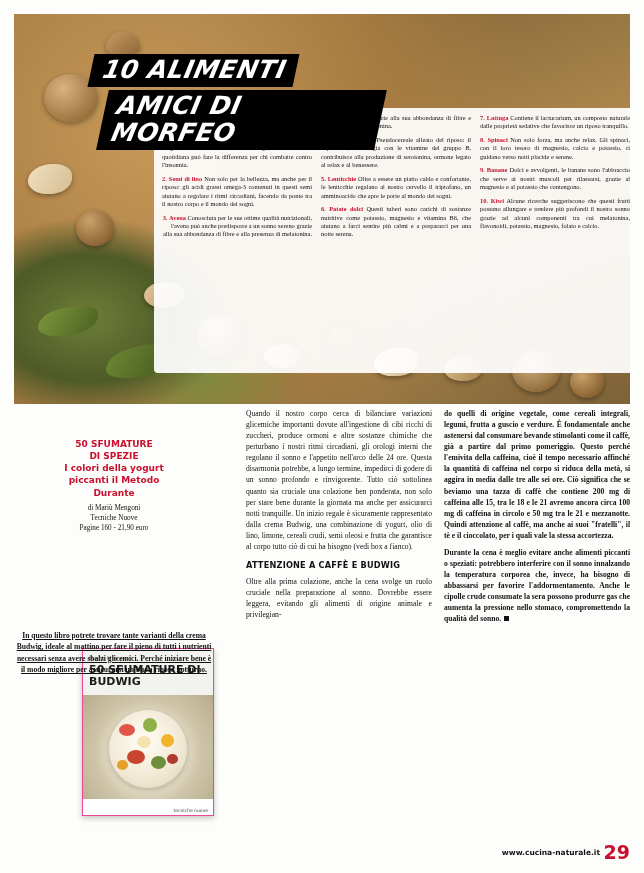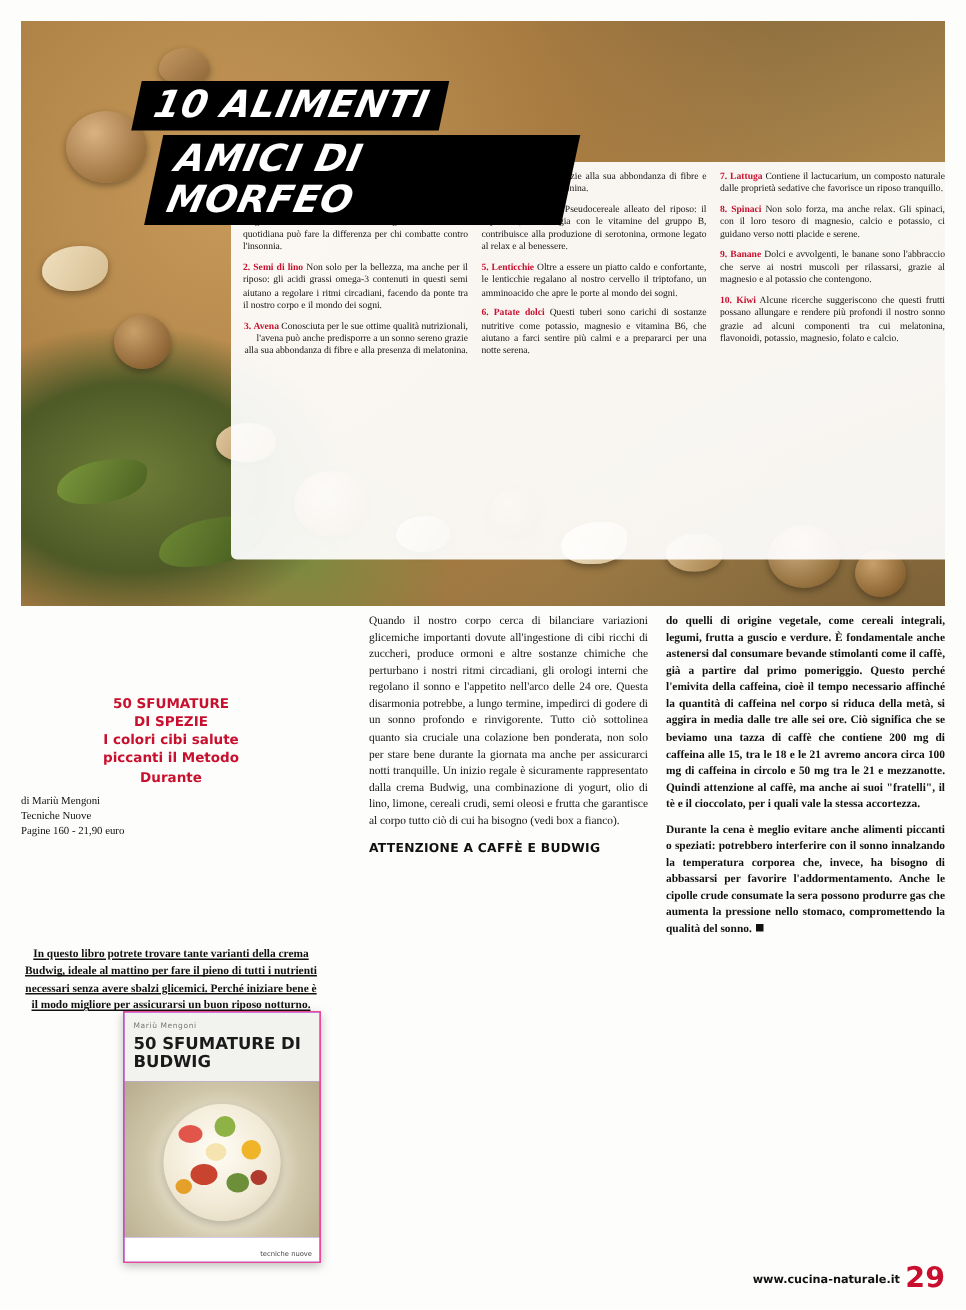--- a/index.html
+++ b/index.html
@@ -84,29 +84,29 @@
   .col3 p { margin: 0 0 6px 0; text-indent: 0; }
   .sec-head {
     font-family: "DejaVu Sans", sans-serif;
     font-weight: 700; font-size: 8.2px; letter-spacing: .2px;
     margin: 8px 0 4px 0; color:#111;
   }
   .sq { display:inline-block; width:5px;height:5px;background:#111;margin-left:3px; vertical-align: baseline;}
 
   
   .bookbox {
-    position: absolute; left: 14px; top: 464px; width: 200px;
+    position: absolute; left: 14px; top: 438px; width: 200px;
   }
   .bookbox .title {
     font-family: "DejaVu Sans", sans-serif;
     font-weight: 700; font-size: 9px; color: #c8102e;
     text-align: center; line-height: 1.35; margin-bottom: 4px;
   }
   .bookbox .meta {
-    font-size: 7.2px; line-height: 1.4; color: #111;
+    text-align: center; font-size: 7.2px; line-height: 1.4; color: #111;
     font-family: "Liberation Serif", serif;
   }
   .bookcover {
     position: absolute; left: 68px; top: 210px; width: 132px; height: 168px;
     background: #8b5cf6;
     border: 1px solid #ec4899;
     box-shadow: 0 2px 6px rgba(0,0,0,.25);
     overflow: hidden;
   }
   .bookcover .bc-top {
@@ -195,32 +195,33 @@
         <p><span class="num">9.</span> <span class="item-title">Banane</span> <span>Dolci e avvolgenti, le banane sono l'abbraccio che serve ai nostri muscoli per rilassarsi, grazie al magnesio e al potassio che contengono.</span></p>
         <p><span class="num">10.</span> <span class="item-title">Kiwi</span> <span>Alcune ricerche suggeriscono che questi frutti possano allungare e rendere più profondi il nostro sonno grazie ad alcuni componenti tra cui melatonina, flavonoidi, potassio, magnesio, folato e calcio.</span></p>
       </div>
     </div>
   </div>
 
   <div class="body-area">
     <div class="col3 c1">
       <p>Quando il nostro corpo cerca di bilanciare variazioni glicemiche importanti dovute all'ingestione di cibi ricchi di zuccheri, produce ormoni e altre sostanze chimiche che perturbano i nostri ritmi circadiani, gli orologi interni che regolano il sonno e l'appetito nell'arco delle 24 ore. Questa disarmonia potrebbe, a lungo termine, impedirci di godere di un sonno profondo e rinvigorente. Tutto ciò sottolinea quanto sia cruciale una colazione ben ponderata, non solo per stare bene durante la giornata ma anche per assicurarci notti tranquille. Un inizio regale è sicuramente rappresentato dalla crema Budwig, una combinazione di yogurt, olio di lino, limone, cereali crudi, semi oleosi e frutta che garantisce al corpo tutto ciò di cui ha bisogno (vedi box a fianco).</p>
       <div class="sec-head">ATTENZIONE A CAFFÈ E BUDWIG</div>
+      <p>Oltre alla prima colazione, anche la cena svolge un ruolo cruciale nella preparazione al sonno. Dovrebbe essere leggera, evitando gli alimenti di origine animale e privilegian-</p>
     </div>
     <div class="col3 c2">
       <p>do quelli di origine vegetale, come cereali integrali, legumi, frutta a guscio e verdure. È fondamentale anche astenersi dal consumare bevande stimolanti come il caffè, già a partire dal primo pomeriggio. Questo perché l'emivita della caffeina, cioè il tempo necessario affinché la quantità di caffeina nel corpo si riduca della metà, si aggira in media dalle tre alle sei ore. Ciò significa che se beviamo una tazza di caffè che contiene 200 mg di caffeina alle 15, tra le 18 e le 21 avremo ancora circa 100 mg di caffeina in circolo e 50 mg tra le 21 e mezzanotte. Quindi attenzione al caffè, ma anche ai suoi "fratelli", il tè e il cioccolato, per i quali vale la stessa accortezza.</p>
       <p><span>Durante la cena è meglio evitare anche alimenti piccanti o speziati: potrebbero interferire con il sonno innalzando la temperatura corporea che, invece, ha bisogno di abbassarsi per favorire l'addormentamento. Anche le cipolle crude consumate la sera possono produrre gas che aumenta la pressione nello stomaco, compromettendo la qualità del sonno.</span><span class="sq"></span></p>
     </div>
   </div>
 
   <div class="bookbox">
     <div class="title">
       <span>50 SFUMATURE</span><br>
       <span>DI SPEZIE</span><br>
-      <span>I colori cibi salute</span><br>
+      <span>I colori della yogurt</span><br>
       <span>piccanti il Metodo</span><br>
       <span>Durante</span>
     </div>
     <div class="meta">
       <div>di Mariù Mengoni</div>
       <div>Tecniche Nuove</div>
       <div>Pagine 160 - 21,90 euro</div>
     </div>
 
     <div class="bookcover">

